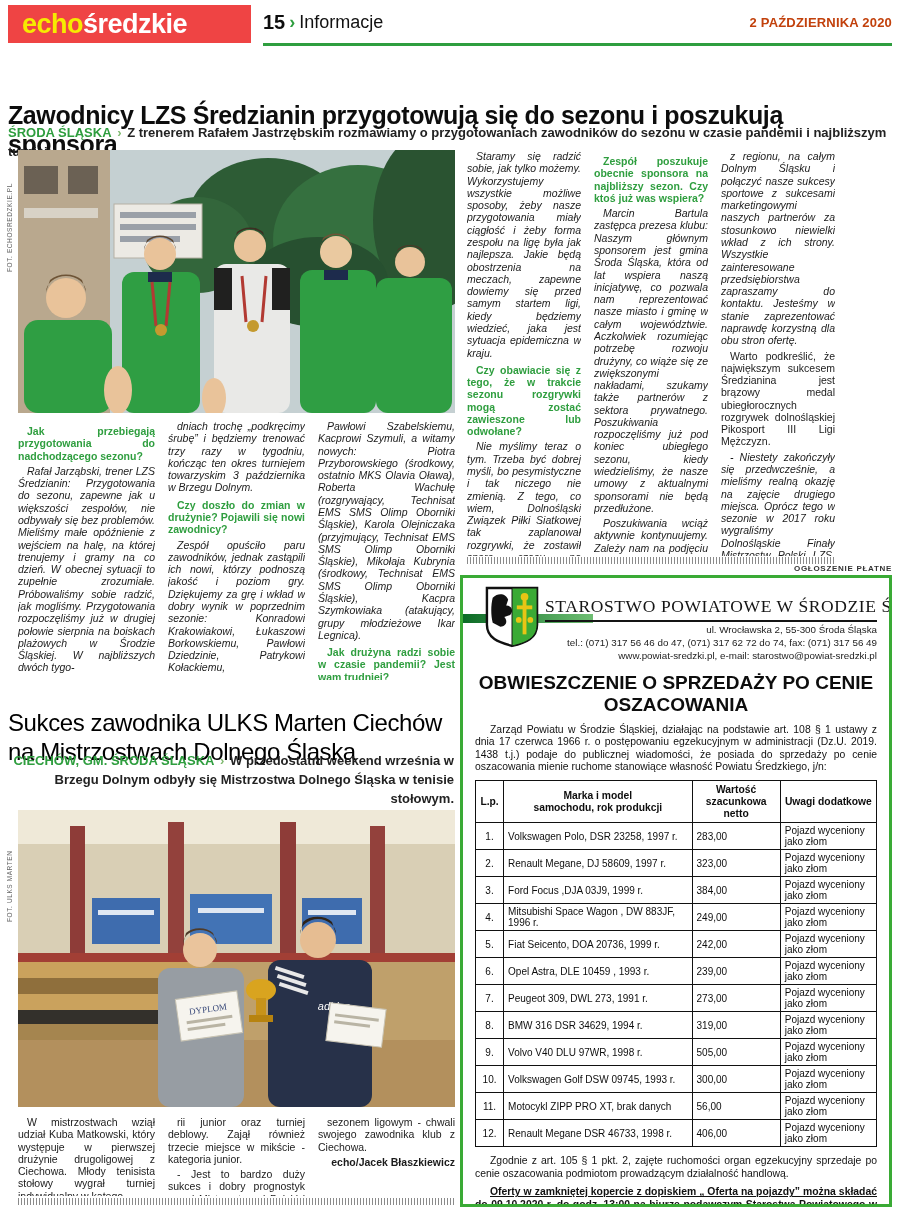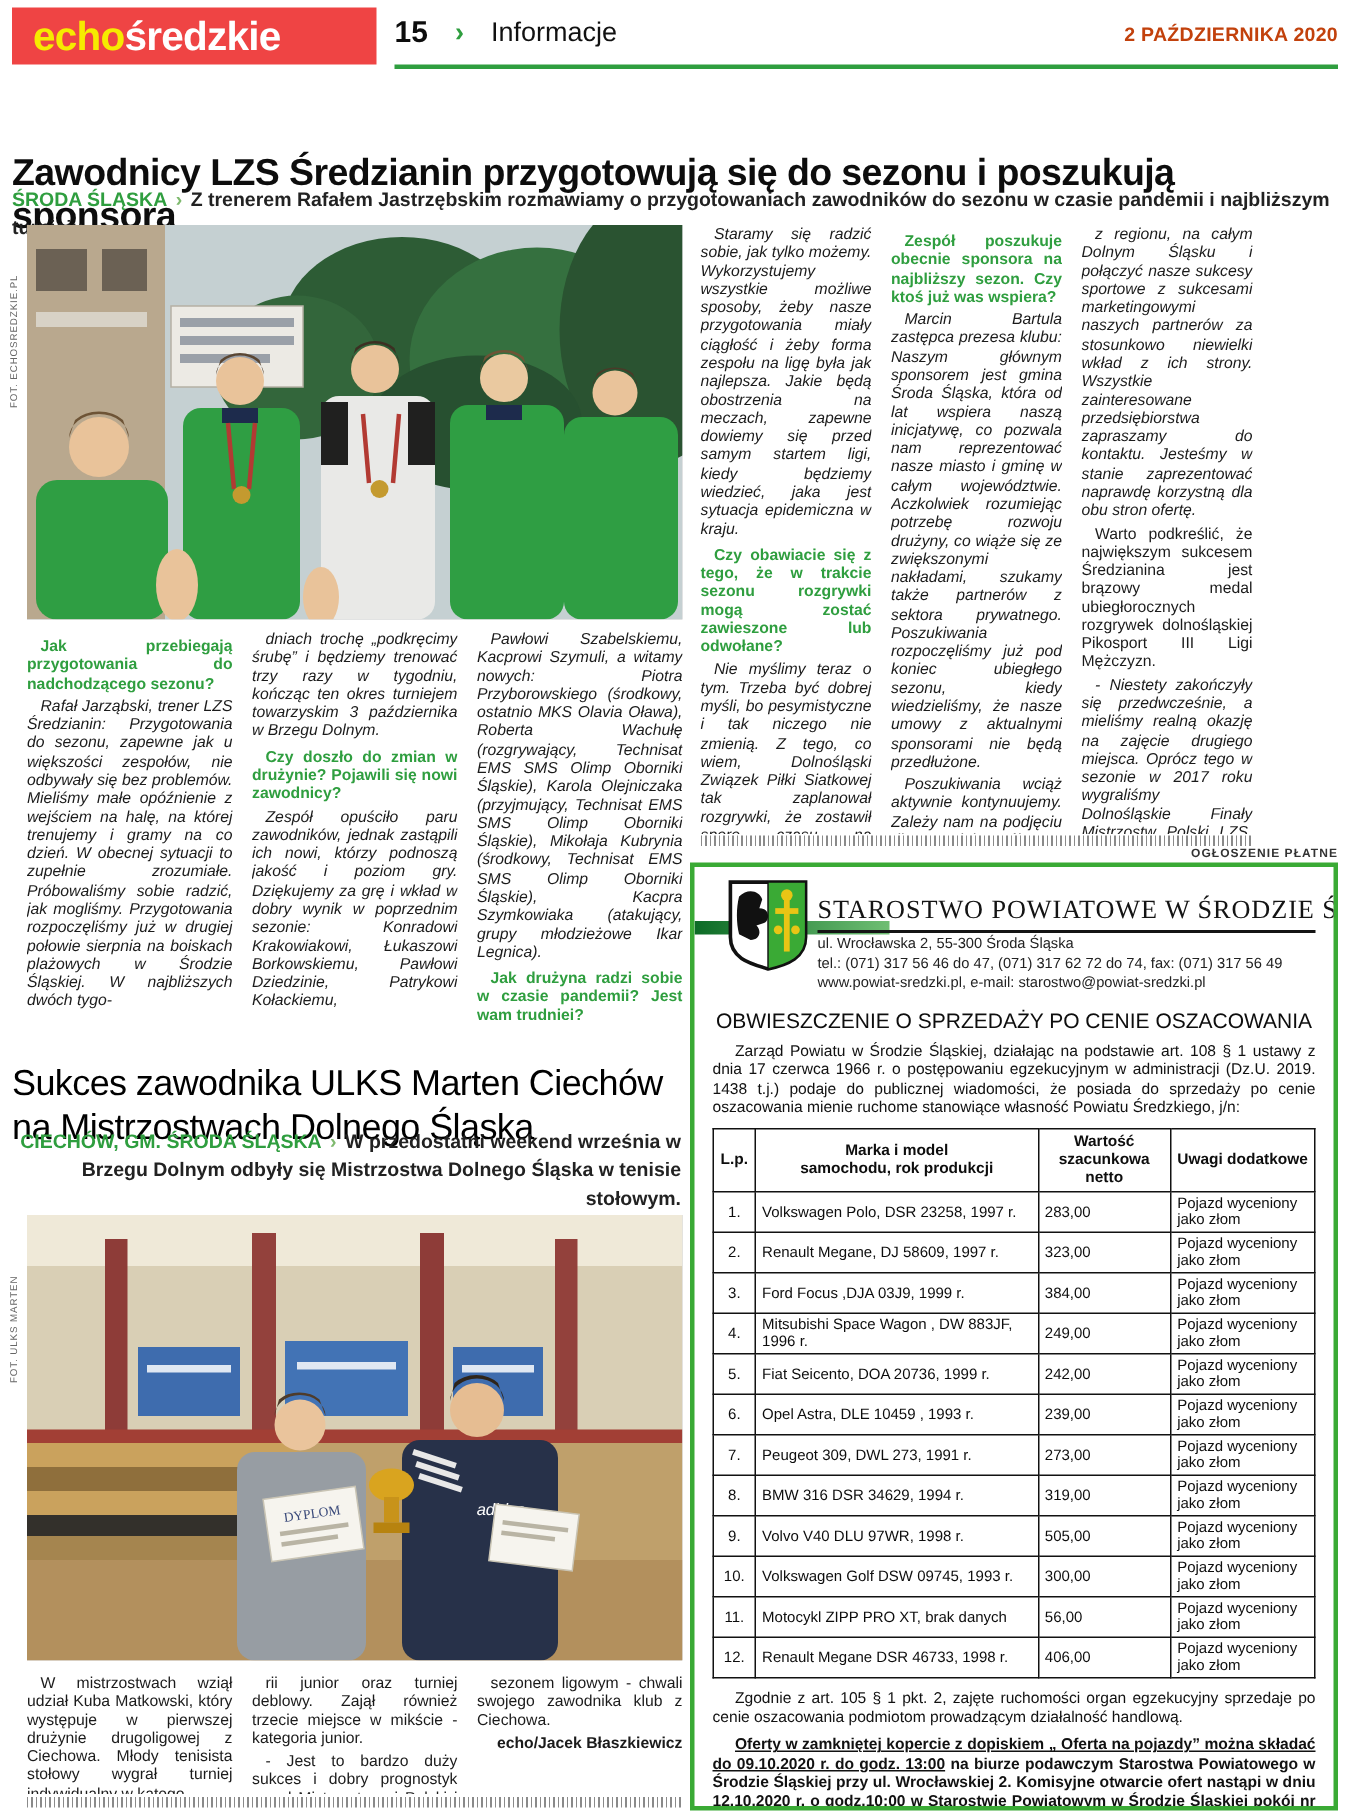--- a/index.html
+++ b/index.html
@@ -4,21 +4,21 @@
 <style>
   html,body{margin:0;padding:0;background:#777;}
   .page{position:relative;width:900px;height:1210px;background:#fff;overflow:hidden;
         font-family:"Liberation Sans",sans-serif;color:#1b1b1b;margin:0 auto;}
   
   .masthead{position:absolute;left:8px;top:5px;width:243px;height:38px;background:#ef4444;
             display:flex;align-items:center;padding-left:14px;box-sizing:border-box;}
   .masthead .brand{font-size:27px;font-weight:bold;letter-spacing:-0.5px;line-height:1;}
   .brand-echo{color:#f6eb00;}
   .brand-sredzkie{color:#ffffff;}
-  .header-info{position:absolute;left:263px;top:11px;font-size:18px;display:flex;align-items:flex-start;gap:18px;}
+  .header-info{position:absolute;left:263px;top:11px;font-size:18px;display:flex;align-items:center;gap:4px;}
   .page-num{font-weight:800;font-size:20px;color:#0d0d0d;}
   .sec-sep{color:#2f9e3f;font-weight:bold;font-size:18px;}
   .section-name{font-size:18px;color:#111;}
   .date{position:absolute;right:8px;top:15px;font-size:13px;font-weight:800;color:#c2410c;letter-spacing:0.2px;}
   .green-rule{position:absolute;left:263px;top:43px;width:629px;height:3px;background:#2f9e3f;}
   
   .a1-title{position:absolute;left:8px;top:84px;width:884px;font-size:25px;font-weight:bold;
             letter-spacing:-0.4px;color:#0d0d0d;}
   .lead-row{position:absolute;display:block;font-size:13px;line-height:1.45;color:#222;font-weight:600;}
   .lead-a1{left:8px;top:124px;width:880px;}
@@ -57,23 +57,23 @@
           font-size:8px;font-weight:600;letter-spacing:0.7px;color:#333;}
   .ad-box{position:absolute;left:460px;top:575px;width:432px;height:632px;box-sizing:border-box;
           border:3px solid #3aaa35;background:#fff;padding:6px 12px;overflow:hidden;}
   .ad-header{position:relative;height:72px;}
   .green-strip{position:absolute;left:-12px;top:30px;width:130px;height:9px;
                background:linear-gradient(90deg,#0c6b26,#6fbe73);}
   .crest{position:absolute;left:10px;top:2px;width:54px;height:62px;}
   .office-name{position:absolute;left:70px;right:0;top:12px;text-align:right;
                font-family:"Liberation Serif",serif;font-size:17.5px;letter-spacing:0.6px;
                color:#141414;border-bottom:2px solid #141414;padding-bottom:3px;white-space:nowrap;}
-  .ad-address{position:absolute;left:70px;right:0;top:40px;font-size:9.8px;
+  .ad-address{position:absolute;left:70px;right:0;top:40px;text-align:right;font-size:9.8px;
               line-height:1.32;color:#222;}
-  .ad-heading{text-align:center;font-weight:normal;font-size:14px;margin:16px 0 8px 0;color:#0d0d0d;}
+  .ad-heading{text-align:center;font-weight:bold;font-size:19px;margin:16px 0 8px 0;color:#0d0d0d;}
   .ad-intro,.ad-p{font-size:10.4px;line-height:1.2;text-align:justify;margin:0 0 6px 0;
                   text-indent:15px;color:#111;}
   .ad-p .b{font-weight:bold;}
   .ad-p .u{text-decoration:underline;}
   table.ad-table{width:100%;border-collapse:collapse;margin:4px 0 8px 0;}
   .ad-table th,.ad-table td{border:1.6px solid #111;font-size:10px;padding:2px 4px;color:#0d0d0d;}
   .ad-table th{text-align:center;font-size:10.3px;line-height:1.15;padding:3px 2px;}
   .ad-table td{height:16px;}
   .cell-lp{text-align:center;width:7%;}
   .cell-marka{width:47%;}

